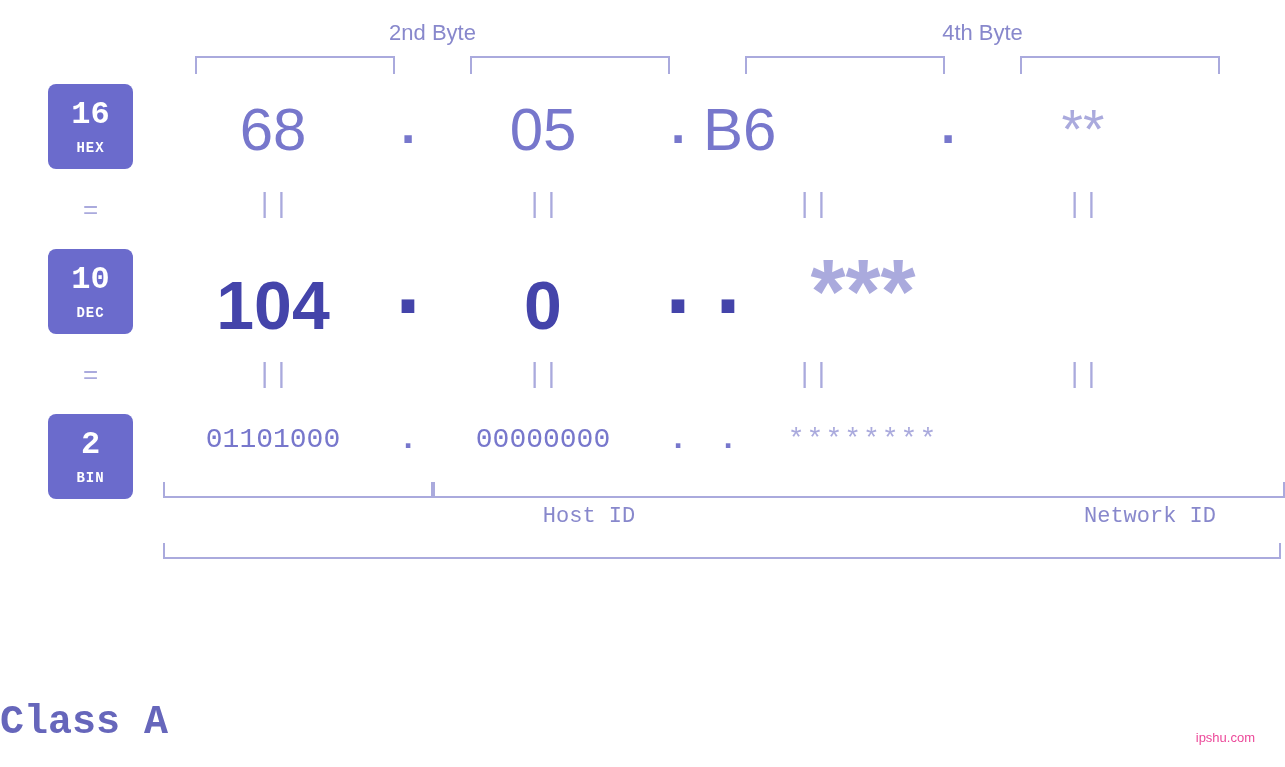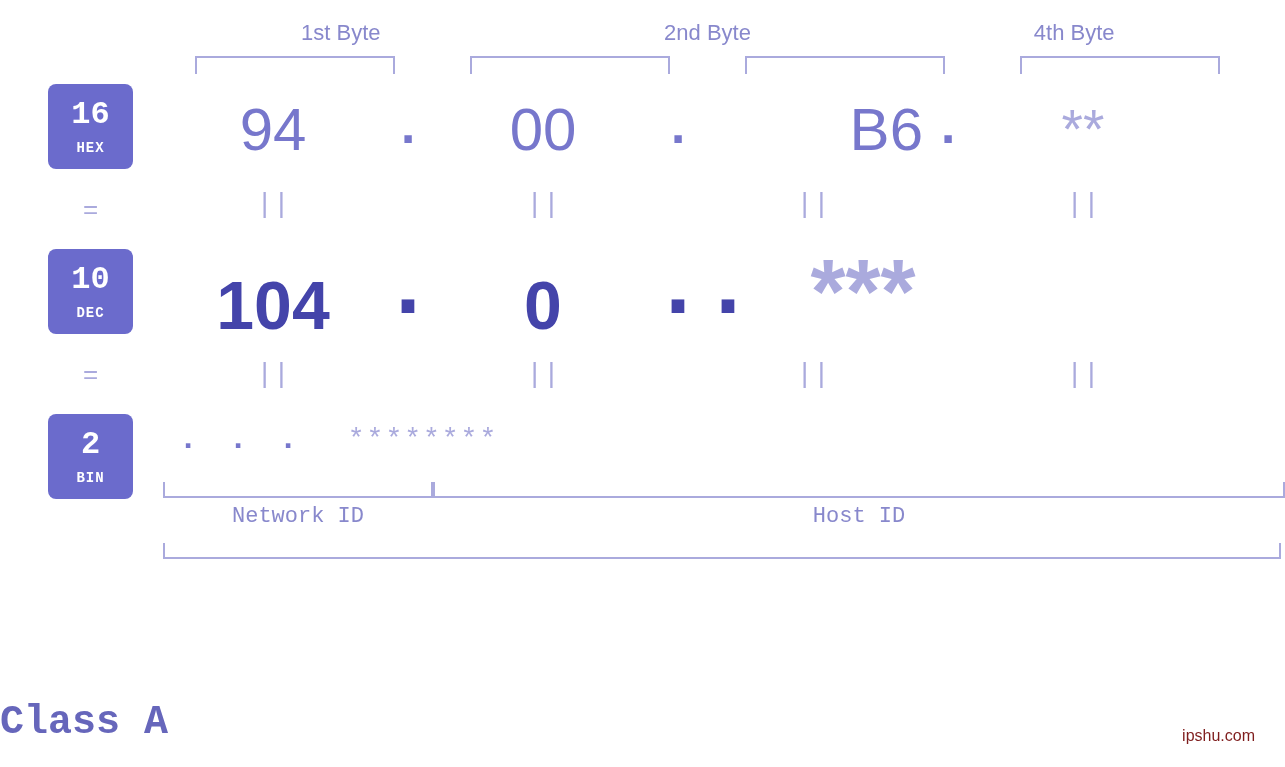--- a/index.html
+++ b/index.html
@@ -103,22 +103,22 @@
       color: #7777cc;
       font-size: 28px;
       font-family: 'Courier New', monospace;
     }
 
     
     .watermark {
       position: absolute;
       bottom: 22px;
       right: 30px;
-      color: #7f1d1d;
-      font-size: 16px;
+      color: #ec4899;
+      font-size: 13px;
       font-family: Arial, sans-serif;
     }
 
     .hex-star {
       color: #aaaadd;
       font-size: 55px;
       font-family: Arial, sans-serif;
     }
 
     .dec-star {
@@ -135,21 +135,20 @@
       font-family: 'Courier New', monospace;
       letter-spacing: 2px;
     }
   </style>
 </head>
 <body>
 
 <div class="main-container">
 
   <div class="byte-headers">
-    <div class="byte-label">1st Byte</div>
     <div class="byte-label">2nd Byte</div>
     <div class="byte-label">4th Byte</div>
   </div>
 
   <div class="top-brackets">
     <div class="bracket-top"></div>
     <div class="bracket-top"></div>
     <div class="bracket-top"></div>
     <div class="bracket-top"></div>
   </div>
@@ -180,32 +179,32 @@
         <span class="badge-number">2</span>
         <span class="badge-label">BIN</span>
       </div>
 
     </div>
 
     <div style="flex:1; margin-left:30px; margin-top:10px; display:flex; flex-direction:column;">
 
       <div style="display:flex; align-items:center; height:90px;">
         <div style="width:220px; text-align:center;">
-          <span class="hex-value">94</span>
+          <span class="hex-value">68</span>
         </div>
         <div style="width:50px; text-align:center;">
           <span style="color:#7777cc; font-size:52px; font-weight:bold;">.</span>
         </div>
         <div style="width:220px; text-align:center;">
-          <span class="hex-value">00</span>
+          <span class="hex-value">05</span>
         </div>
         <div style="width:50px; text-align:center;">
           <span style="color:#7777cc; font-size:52px; font-weight:bold;">.</span>
         </div>
-        <div style="width:220px; text-align:right;">
+        <div style="width:220px; text-align:left;">
           <span class="hex-value">B6</span>
         </div>
         <div style="width:50px; text-align:center;">
           <span style="color:#7777cc; font-size:52px; font-weight:bold;">.</span>
         </div>
         <div style="width:220px; text-align:center;">
           <span class="hex-star">**</span>
         </div>
       </div>
 
@@ -244,44 +243,50 @@
         <div style="width:220px; text-align:center; color:#aaaadd; font-size:28px;">||</div>
         <div style="width:50px;"></div>
         <div style="width:220px; text-align:center; color:#aaaadd; font-size:28px;">||</div>
         <div style="width:50px;"></div>
         <div style="width:220px; text-align:center; color:#aaaadd; font-size:28px;">||</div>
         <div style="width:50px;"></div>
         <div style="width:220px; text-align:center; color:#aaaadd; font-size:28px;">||</div>
       </div>
 
       <div style="display:flex; align-items:center; height:70px;">
+        <div style="width:220px; text-align:center;">
+          <span class="bin-value">01101000</span>
+        </div>
         <div style="width:50px; text-align:center;">
           <span style="color:#7777cc; font-size:32px; font-weight:bold;">.</span>
         </div>
+        <div style="width:220px; text-align:center;">
+          <span class="bin-value">00000000</span>
+        </div>
         <div style="width:50px; text-align:center;">
           <span style="color:#7777cc; font-size:32px; font-weight:bold;">.</span>
         </div>
         <div style="width:50px; text-align:center;">
           <span style="color:#7777cc; font-size:32px; font-weight:bold;">.</span>
         </div>
         <div style="width:220px; text-align:center;">
           <span class="bin-star">********</span>
         </div>
       </div>
 
       <div style="display:flex; margin-top:8px;">
 
         <div style="width:270px; height:16px; border-bottom: 2px solid #aaaadd; border-left: 2px solid #aaaadd; border-right: 2px solid #aaaadd;"></div>
 
         <div style="flex:1; height:16px; border-bottom: 2px solid #aaaadd; border-left: 2px solid #aaaadd; border-right: 2px solid #aaaadd;"></div>
       </div>
 
       <div style="display:flex; margin-top:6px;">
+        <div style="flex:1; text-align:center; color:#8888cc; font-size:22px; font-family:'Courier New',monospace;">Host ID</div>
         <div style="width:270px; text-align:center; color:#8888cc; font-size:22px; font-family:'Courier New',monospace;">Network ID</div>
-        <div style="flex:1; text-align:center; color:#8888cc; font-size:22px; font-family:'Courier New',monospace;">Host ID</div>
       </div>
 
       <div style="border-bottom: 2px solid #aaaadd; border-left: 2px solid #aaaadd; border-right: 2px solid #aaaadd; height:16px; margin-top:14px; margin-right:4px;"></div>
 
     </div>
 
   </div>
 
   <div style="position:absolute; bottom:22px; left:0; right:100px; text-align:left; color:#6666bb; font-size:40px; font-family:'Courier New',monospace; font-weight:bold;">Class A</div>
 

